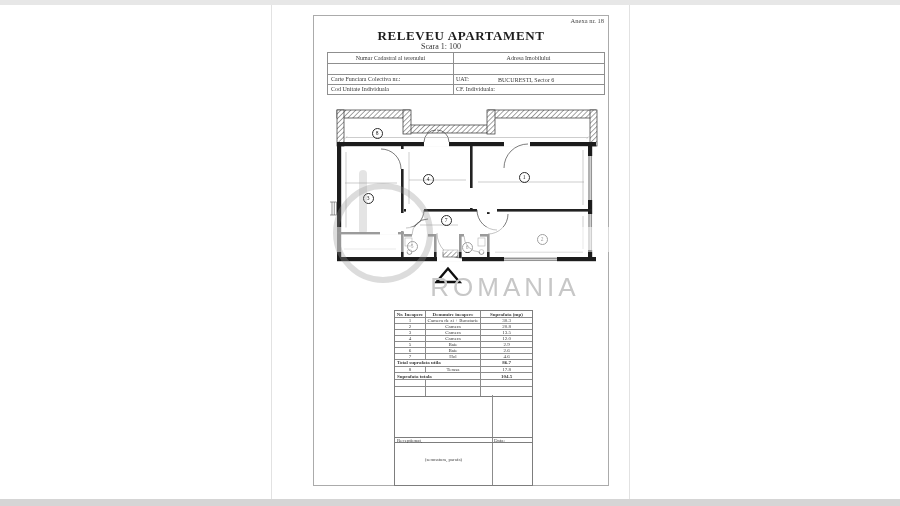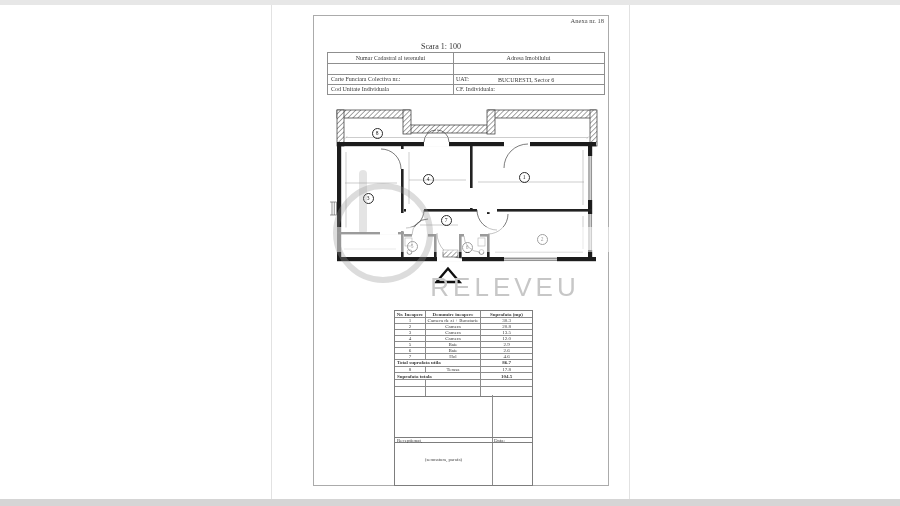--- a/index.html
+++ b/index.html
@@ -58,20 +58,21 @@
 
 <div id="screen">
 
   <div class="abs strip-top"></div>
   <div class="abs strip-bottom"></div>
   <div class="abs page-edge" style="left:271px"></div>
   <div class="abs page-edge" style="left:629px"></div>
 
   <div class="abs frame"></div>
   <div class="abs annex">Anexa nr. 18</div>
+  <div class="abs title">RELEVEU APARTAMENT</div>
   <div class="abs scale">Scara 1: 100</div>
 
   <div class="abs info">
     <div class="v"></div>
     <div class="h" style="top:10px"></div>
     <div class="h" style="top:21px"></div>
     <div class="h" style="top:31px"></div>
     <span style="left:0;top:2px;width:125px;text-align:center">Numar Cadastral al terenului</span>
     <span style="left:125px;top:2px;width:151px;text-align:center">Adresa Imobilului</span>
     <span style="left:3px;top:23px">Carte Funciara Colectiva nr.:</span>
@@ -197,21 +198,21 @@
     <span class="rnum" style="left:188.5px;top:65.5px">1</span>
     <span class="rnum" style="left:110.5px;top:108.5px">7</span>
     <span class="rnum" style="left:76.5px;top:134.5px">5</span>
     <span class="rnum" style="left:131.5px;top:135.5px">6</span>
     <span class="rnum" style="left:206.5px;top:127.5px">2</span>
   </div>
 
   <div class="abs wm-band"></div>
   <div class="abs wm-ring"></div>
   <div class="abs wm-stem"></div>
-  <div class="abs wm-country">RELEVEU</div>
+  <div class="abs wm-country">ROMANIA</div>
 
   <div class="abs rt">
     <div class="rt-row h7 hd">
       <div class="c1">Nr. Incapere</div>
       <div class="c2">Denumire incapere</div>
       <div class="c3">Suprafata (mp)</div>
     </div>
     <div class="rt-row h6">
       <div class="c1">1</div>
       <div class="c2">Camera de zi + Bucatarie</div>

